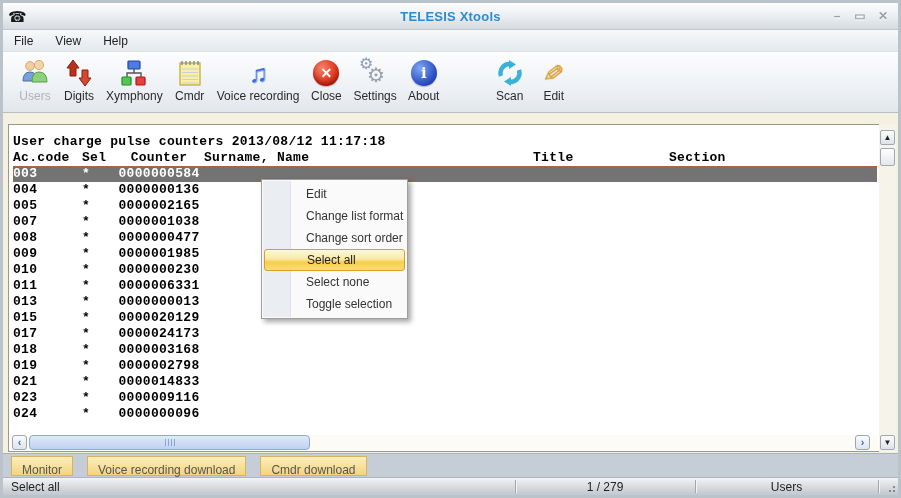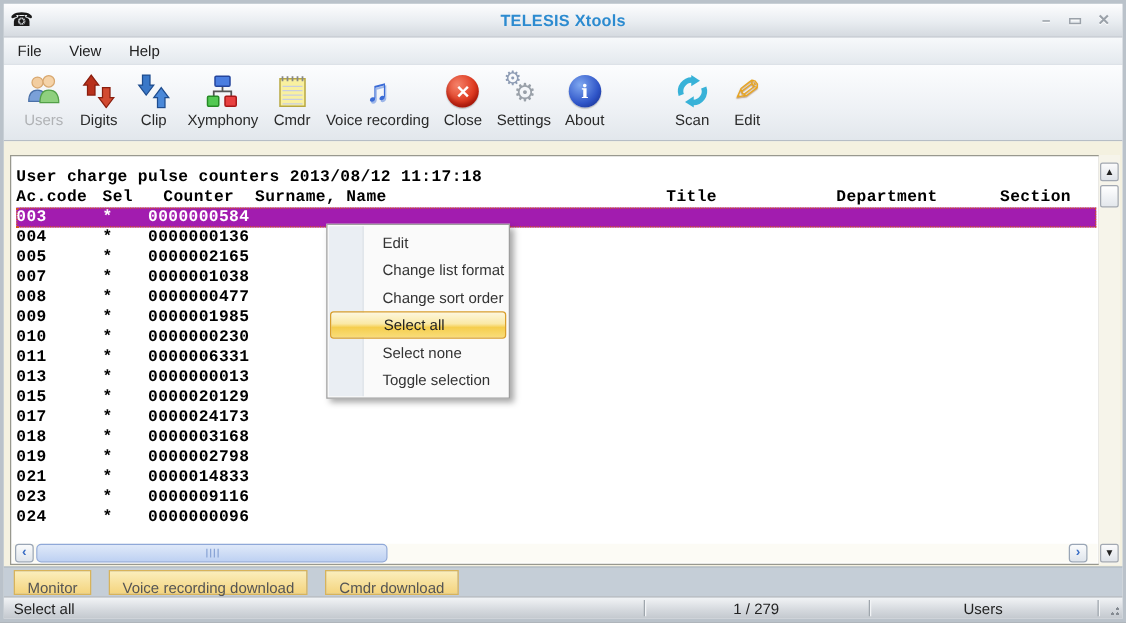--- a/index.html
+++ b/index.html
@@ -43,21 +43,21 @@
   .panel{position:relative;height:340px;background:#f4f1e0;}
   .viewport{position:absolute;left:5px;top:11px;width:872px;height:328px;background:#fff;
             border:1px solid #98988e;overflow:hidden;}
   .list-content{position:absolute;left:0;top:0;right:0;padding:9px 0 0 4px;
                 font-family:"Liberation Mono",monospace;font-size:13px;font-weight:bold;
                 letter-spacing:.3px;color:#000;}
   .list-line{height:16px;line-height:16px;white-space:pre;}
   .list-row,.list-header{display:flex;height:16px;line-height:16px;}
   .c-code{width:69px;}.c-sel{width:32px;}.c-counter{width:90px;text-align:center;}.c-surname{width:329px;}
   .c-title{width:136px;}.c-dept{width:131px;}.c-section{flex:1;}
-  .list-row.selected{background:#a21caf;color:#fff;outline:1px dotted #d4581e;outline-offset:-1px;
+  .list-row.selected{background:#737373;color:#fff;outline:1px dotted #d4581e;outline-offset:-1px;
                      margin-right:2px;}
   
   .hscroll{position:absolute;left:1px;right:1px;bottom:1px;height:15px;background:#fcfbf5;}
   .hs-btn{position:absolute;top:0;width:15px;height:15px;background:linear-gradient(#fafbfc,#dfe5ec);
           border:1px solid #9aa6b6;border-radius:3px;color:#3a6ec5;font-weight:bold;font-size:11px;
           line-height:13px;text-align:center;}
   .hs-left{left:2px;}
   .hs-right{right:8px;}
   .hs-thumb{position:absolute;left:19px;top:0;width:281px;height:15px;border:1px solid #8fa8d8;
             border-radius:4px;background:linear-gradient(#dfe9f9,#bed1f2);display:flex;align-items:center;
@@ -135,29 +135,20 @@
     <div class="tb-item">
       <span class="tb-icon">
         <svg width="28" height="28" viewBox="0 0 28 28">
           <path d="M8 1 L14 9 H11 V17 H5 V9 H2 Z" fill="#b8311c" stroke="#8a1e0e" stroke-width="1"></path>
           <path d="M20 27 L14 19 H17 V11 H23 V19 H26 Z" fill="#d24a30" stroke="#8a1e0e" stroke-width="1"></path>
         </svg>
       </span>
       <span class="tb-label">Digits</span>
     </div>
 
-    <div class="tb-item">
-      <span class="tb-icon">
-        <svg width="28" height="28" viewBox="0 0 28 28">
-          <path d="M8 17 L2 9 H5 V1 H11 V9 H14 Z" fill="#3a78c8" stroke="#1e4c8e" stroke-width="1"></path>
-          <path d="M20 11 L26 19 H23 V27 H17 V19 H14 Z" fill="#4a88d8" stroke="#1e4c8e" stroke-width="1"></path>
-        </svg>
-      </span>
-      <span class="tb-label">Clip</span>
-    </div>
 
     <div class="tb-item">
       <span class="tb-icon">
         <svg width="28" height="28" viewBox="0 0 28 28">
           <path d="M14 10 V14 M7 19 V14 H21 V19" stroke="#555" stroke-width="1.4" fill="none"></path>
           <rect x="8" y="2" width="12" height="8" rx="1" fill="#4a7de0" stroke="#24459c" stroke-width="1.2"></rect>
           <rect x="2" y="18" width="9" height="8" rx="1" fill="#52c852" stroke="#258a25" stroke-width="1.2"></rect>
           <rect x="16" y="18" width="9" height="8" rx="1" fill="#e84040" stroke="#a81818" stroke-width="1.2"></rect>
         </svg>
       </span>
@@ -229,21 +220,20 @@
   <div class="panel">
     <div class="viewport">
       <div class="list-content">
         <div class="list-line">User charge pulse counters 2013/08/12 11:17:18</div>
         <div class="list-header">
           <span class="c-code">Ac.code</span>
           <span class="c-sel">Sel</span>
           <span class="c-counter">Counter</span>
           <span class="c-surname">Surname, Name</span>
           <span class="c-title">Title</span>
-          <span class="c-dept">Department</span>
           <span class="c-section">Section</span>
         </div>
         <div>
   <div class="list-row selected">
     <span class="c-code">003</span>
     <span class="c-sel">*</span>
     <span class="c-counter">0000000584</span>
     <span class="c-surname"></span>
     <span class="c-title"></span>
     <span class="c-dept"></span>

